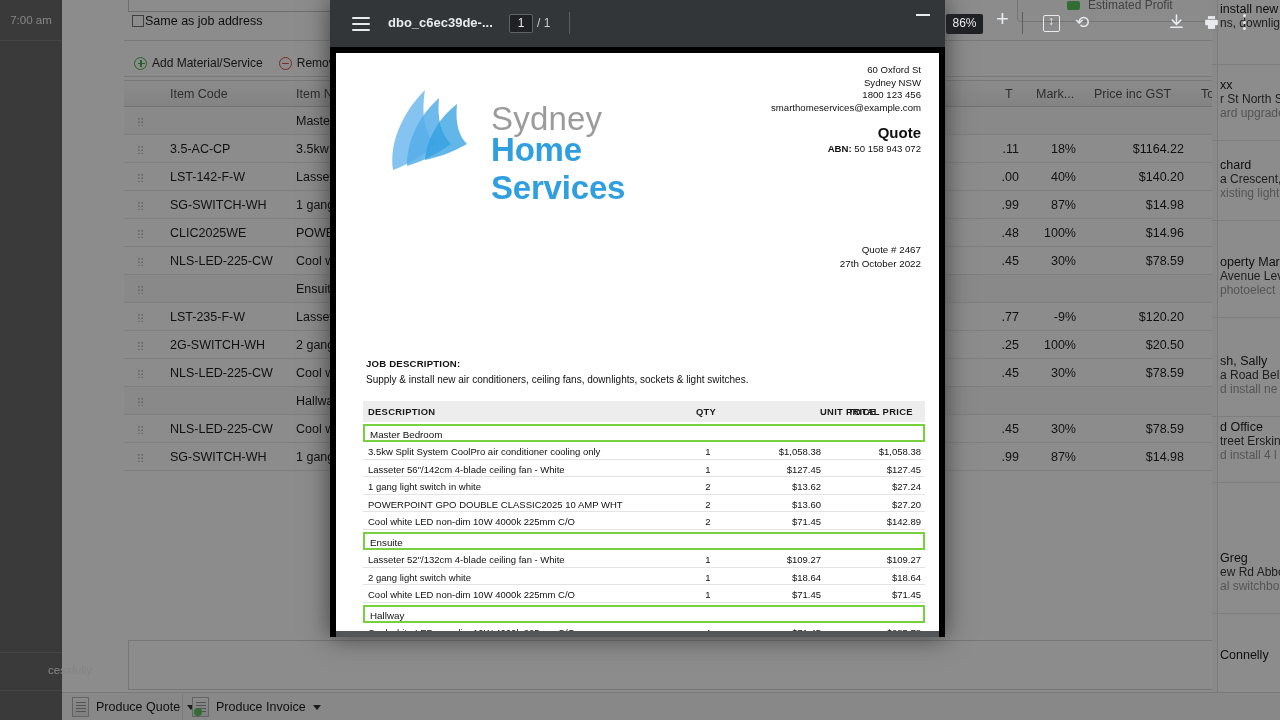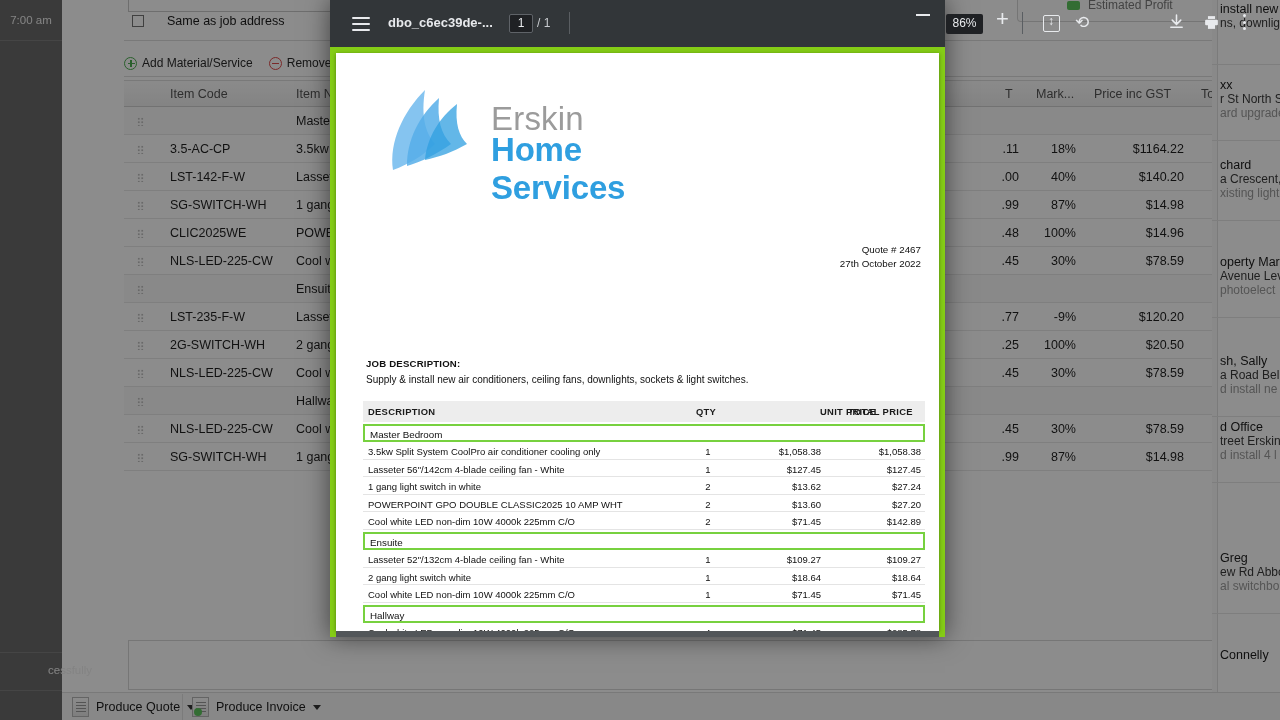--- a/index.html
+++ b/index.html
@@ -32,26 +32,26 @@
 
   
   .form-region {
     position: absolute; left: 62px; top: 0; width: 1218px; height: 692px;
     background: #ffffff;
   }
   .field-box {
     position: absolute; left: 66px; top: -6px; width: 262px; height: 18px;
     border: 1px solid #c9c9c9; background: #fff;
   }
-  .chk-row { position: absolute; left: 70px; top: 14px; display: flex; align-items: center; gap: 23px; }
+  .chk-row { position: absolute; left: 70px; top: 14px; display: flex; align-items: center; gap: 1px; }
   .chk-box { width: 12px; height: 12px; border: 1.4px solid #767676; background: #fff; }
   .chk-label { font-size: 12.5px; color: #1a1a1a; }
   .hr-sep { position: absolute; left: 62px; width: 1218px; height: 1px; background: #dcdcdc; }
 
-  .mat-actions { position: absolute; left: 62px; top: 56px; display: flex; gap: 16px; align-items: center; }
+  .mat-actions { position: absolute; left: 72px; top: 56px; display: flex; gap: 16px; align-items: center; }
   .act { display: flex; align-items: center; gap: 5px; font-size: 12px; color: #2b2b2b; cursor: default; }
   .circ { width: 13px; height: 13px; border-radius: 50%; border: 1.4px solid #4caf50; position: relative; display: inline-block; }
   .circ.red { border-color: #e04b4b; }
   .circ::before { content:""; position:absolute; left:2.5px; top:5.2px; width:7px; height:1.4px; background:#4caf50; }
   .circ::after  { content:""; position:absolute; left:5.3px; top:2.4px; width:1.4px; height:7px; background:#4caf50; }
   .circ.red::before { background:#e04b4b; }
   .circ.red::after { display:none; }
 
   
   .grid { position: absolute; left: 62px; top: 80px; width: 1218px; }
@@ -109,21 +109,21 @@
   .caret { width:0;height:0;border-left:4px solid transparent;border-right:4px solid transparent;border-top:5px solid #333; }
   .btn-sep { position: absolute; top: 694px; width: 1px; height: 26px; background: #e0e0e0; }
   .bottom-white-box { position: absolute; left: 66px; top: 640px; width: 1146px; height: 50px; border: 1px solid #d8d8d8; background: #fff; }
 
   
   .dimmer { position: absolute; inset: 0; background: rgba(0,0,0,0.45); }
 
   
   .pdf-window {
     position: absolute; left: 330px; top: 0; width: 615px; height: 637px;
-    background: #84cc16; box-shadow: 0 0 24px rgba(0,0,0,.55);
+    background: #000000; box-shadow: 0 0 24px rgba(0,0,0,.55);
   }
   .pdf-toolbar {
     position: absolute; left: 0; top: 0; width: 615px; height: 47px;
     background: #323639; display: flex; align-items: center;
   }
   .tb-icon { color: #e8eaed; display: flex; align-items: center; justify-content: center; cursor: default; }
   .hamburger { width: 18px; position: absolute; left: 22px; top: 17px; }
   .hamburger span { display: block; height: 2px; background: #e8eaed; margin-bottom: 4px; border-radius: 1px; }
   .doc-title {
     position: absolute; left: 58px; top: 15px; font-size: 13px; color: #e8eaed;
@@ -474,24 +474,32 @@
     </div>
 
     <div class="pdf-page">
 
       <div class="logo-wrap">
         <svg width="100" height="86" viewBox="0 0 100 86">
           <path d="M12 84 C8 56 22 26 44 4 C40 30 44 46 54 58 C42 70 28 78 12 84 Z" fill="#7ec1ef" opacity=".95"></path>
           <path d="M26 80 C26 54 38 30 58 12 C56 34 60 48 70 58 C56 68 40 76 26 80 Z" fill="#56aee9" opacity=".85"></path>
           <path d="M44 74 C46 52 58 32 76 18 C74 38 78 50 86 58 C72 66 58 71 44 74 Z" fill="#2f9fe0" opacity=".75"></path>
         </svg>
-        <span class="logo-text-s">Erskin</span>
+        <span class="logo-text-s">Sydney</span>
         <span class="logo-text-h">Home Services</span>
       </div>
 
+      <div class="hdr-right">
+        <div class="hdr-line">60 Oxford St</div>
+        <div class="hdr-line">Sydney NSW</div>
+        <div class="hdr-line">1800 123 456</div>
+        <div class="hdr-line">smarthomeservices@example.com</div>
+        <div class="quote-word">Quote</div>
+        <div class="abn-line"><b>ABN:</b> <span>50 158 943 072</span></div>
+      </div>
 
       <div class="quote-no">
         <div>Quote # 2467</div>
         <div>27th October 2022</div>
       </div>
 
 
       <div class="jobdesc-title">JOB DESCRIPTION:</div>
       <div class="jobdesc-text">Supply &amp; install new air conditioners, ceiling fans, downlights, sockets &amp; light switches.</div>
 

